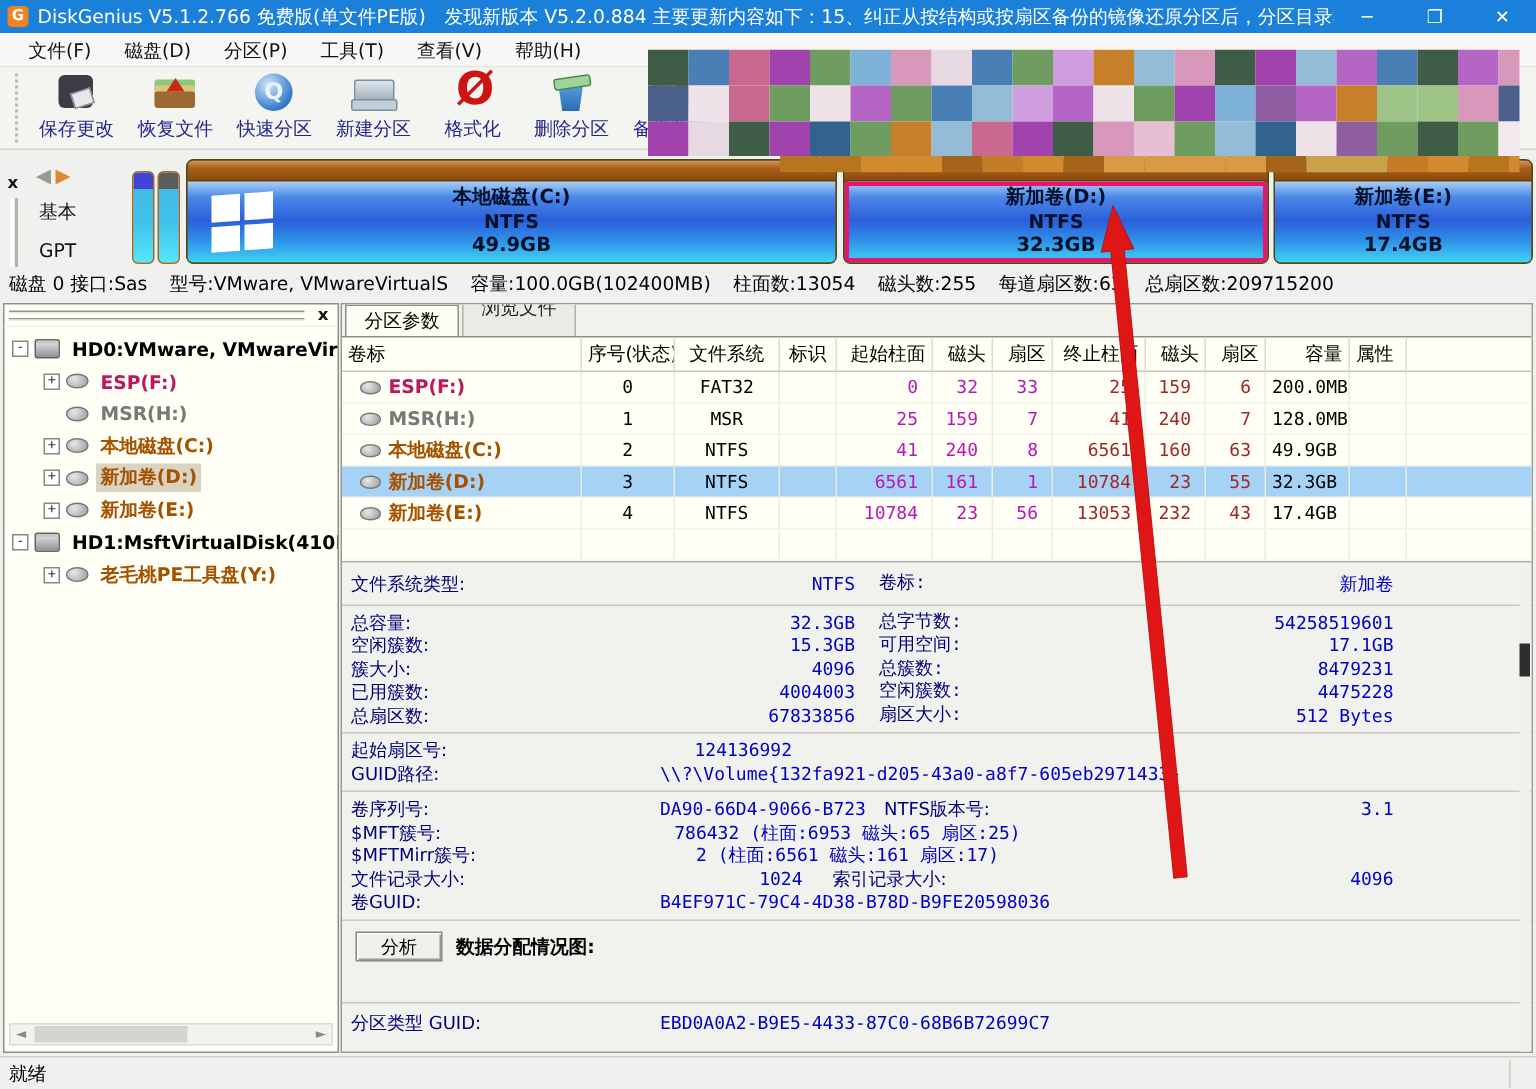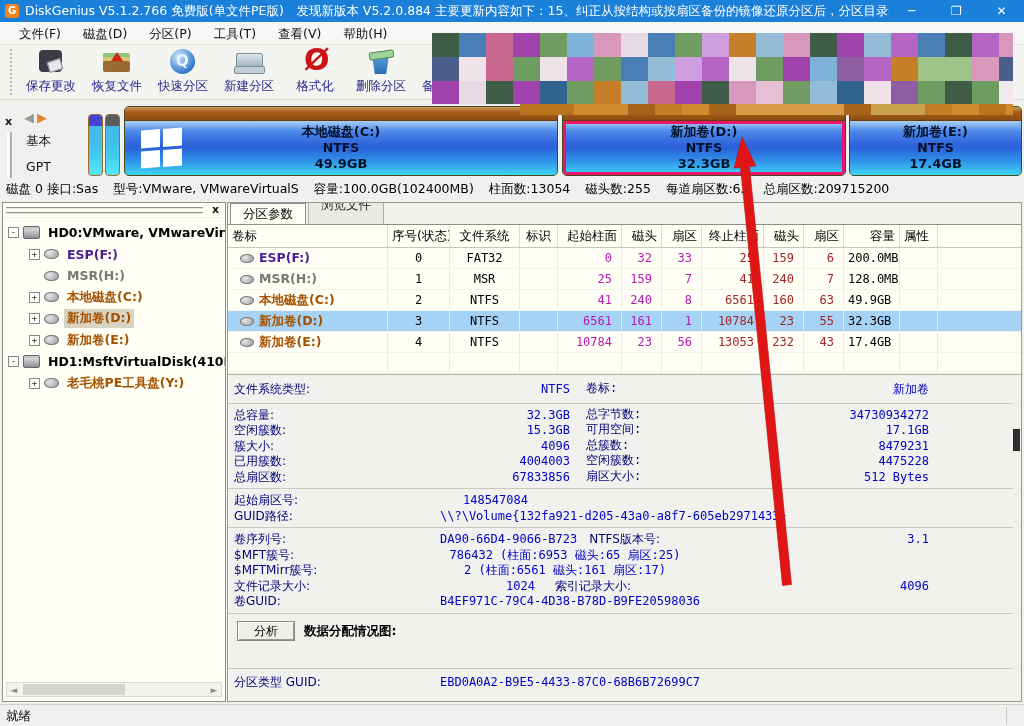--- a/index.html
+++ b/index.html
@@ -83,21 +83,21 @@
   .tree-items { padding-top:4px; }
   .trow2 { height:21.5px; display:flex; align-items:center; white-space:nowrap; overflow:hidden; }
   .exp { width:11px; height:11px; border:1px solid #888; background:#fff; flex:0 0 auto; margin-right:4px;
     font-size:9px; line-height:9px; text-align:center; color:#333; font-family:"DejaVu Sans Mono",monospace; }
   .exp.none { visibility:hidden; }
   .ico-hdd { width:17px; height:13px; background:linear-gradient(#e8e8e8,#909098); border:1px solid #666; border-radius:2px;
     flex:0 0 auto; margin-right:5px; box-shadow:inset 0 2px 0 #c8c8c8; }
   .ico-part { width:15px; height:10px; background:radial-gradient(circle at 35% 30%, #e8e8e8, #9a9aa0); border:1px solid #777;
     border-radius:50% / 45%; flex:0 0 auto; margin-right:5px; }
   .tlab { font-weight:bold; font-size:12.5px; padding:1px 3px; }
-  .tc-black { color:#000; } .tc-blue { color:#4c1d95; } .tc-gray { color:#787878; } .tc-brown { color:#a55200; }
+  .tc-black { color:#000; } .tc-blue { color:#be185d; } .tc-gray { color:#787878; } .tc-brown { color:#a55200; }
   .tlab.sel { background:#d9d4c2; }
   .tree-hscroll { position:absolute; left:3px; bottom:4px; width:216px; height:15px; background:#f2f2ee;
     border:1px solid #dcdcd6; display:flex; align-items:center; }
   .hs-arrow { width:14px; text-align:center; color:#8a8a84; font-size:9px; flex:0 0 auto; }
   .hs-thumb { width:102px; height:11px; background:#d4d4d0; margin-left:2px; }
 
   
   .right-pane { position:absolute; left:227px; top:202px; width:795px; height:500px; border:1px solid #9a9a94;
     background:#f1f1ee; overflow:hidden; }
   .tabs { height:21px; display:flex; align-items:flex-end; background:#f1f1ee; padding-left:2px; }
@@ -541,21 +541,21 @@
         <span class="dv v130r">NTFS</span>
         <span class="dl ml16">卷标:</span>
         <span class="dv vflexr">新加卷</span>
       </div>
     </div>
     <div class="dsec" id="capsec">
         <div class="drow">
           <span class="dl w210">总容量:</span>
           <span class="dv v130r">32.3GB</span>
           <span class="dl ml16">总字节数:</span>
-          <span class="dv vflexr">34730934272</span>
+          <span class="dv vflexr">54258519601</span>
         </div>
         <div class="drow">
           <span class="dl w210">空闲簇数:</span>
           <span class="dv v130r">15.3GB</span>
           <span class="dl ml16">可用空间:</span>
           <span class="dv vflexr">17.1GB</span>
         </div>
         <div class="drow">
           <span class="dl w210">簇大小:</span>
           <span class="dv v130r">4096</span>
@@ -571,21 +571,21 @@
         <div class="drow">
           <span class="dl w210">总扇区数:</span>
           <span class="dv v130r">67833856</span>
           <span class="dl ml16">扇区大小:</span>
           <span class="dv vflexr">512 Bytes</span>
         </div>
       </div>
     <div class="dsec">
       <div class="drow">
         <span class="dl w205">起始扇区号:</span>
-        <span class="dv w88r">148547084</span>
+        <span class="dv w88r">124136992</span>
       </div>
       <div class="drow">
         <span class="dl w205">GUID路径:</span>
         <span class="dv">\\?\Volume{132fa921-d205-43a0-a8f7-605eb2971433}</span>
       </div>
     </div>
     <div class="dsec">
       <div class="drow">
         <span class="dl w210">卷序列号:</span>
         <span class="dv">DA90-66D4-9066-B723</span>

